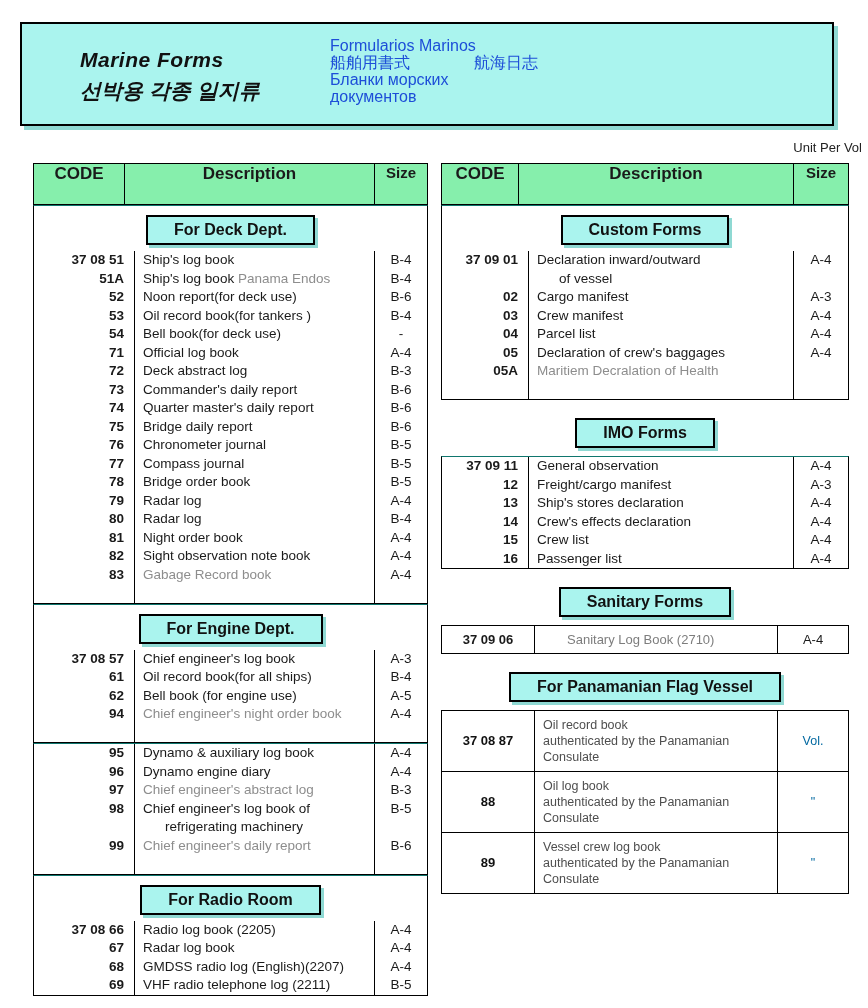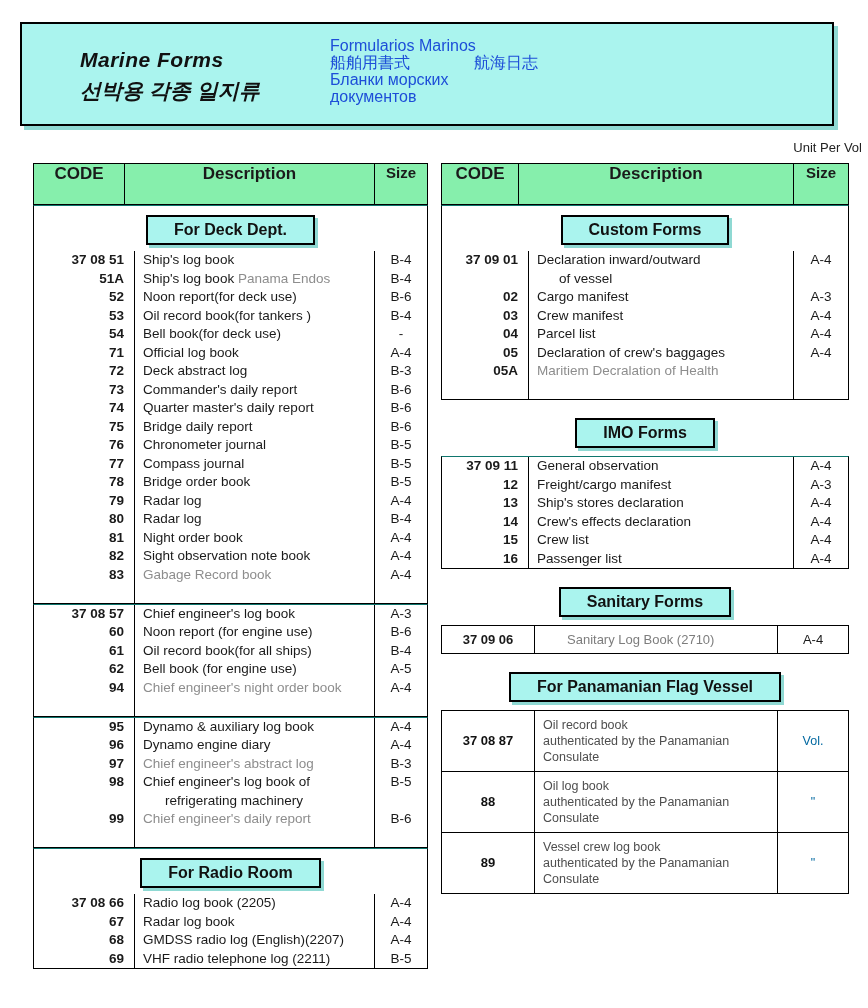--- a/index.html
+++ b/index.html
@@ -355,31 +355,29 @@
         <tr>
               <td class="num">&nbsp;</td>
               <td class="desc">&nbsp;</td>
               <td class="size">&nbsp;</td>
             </tr>
       </tbody>
         </table>
     </div>
 
     <div class="block topline">
+      <div class="sect-wrap">
+        <span class="sect-title">For Engine Dept.</span>
+      </div>
       <table class="items">
         <tbody>
             <tr>
               <td class="num">37 08 57</td>
               <td class="desc">Chief engineer's log book</td>
               <td class="size">A-3</td>
-            </tr>
-        <tr>
-              <td class="num">60</td>
-              <td class="desc">Noon report (for engine use)</td>
-              <td class="size">B-6</td>
             </tr>
         <tr>
               <td class="num">61</td>
               <td class="desc">Oil record book(for all ships)</td>
               <td class="size">B-4</td>
             </tr>
         <tr>
               <td class="num">62</td>
               <td class="desc">Bell book (for engine use)</td>
               <td class="size">A-5</td>

